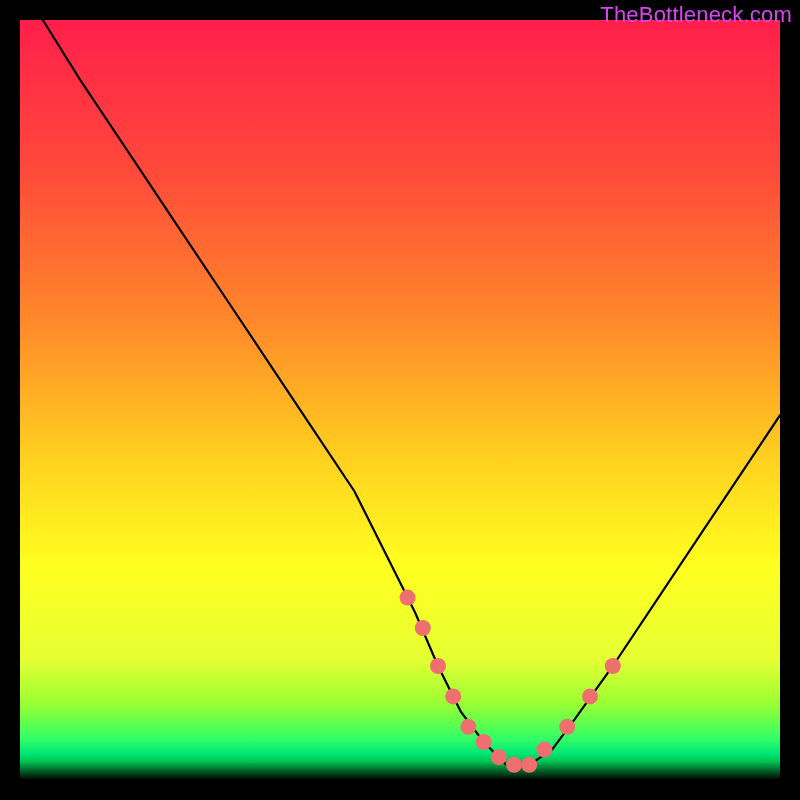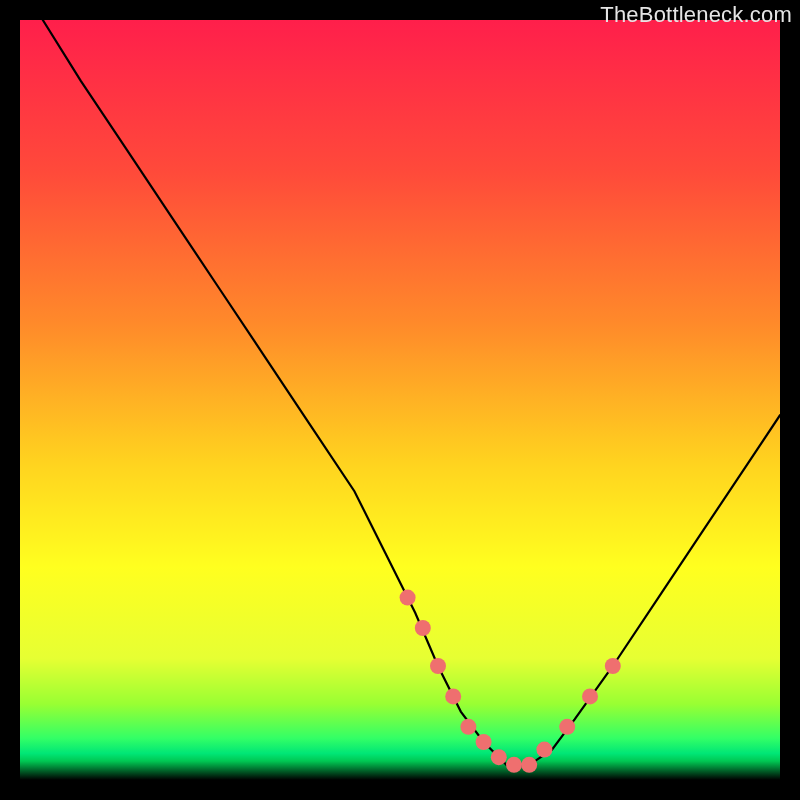--- a/index.html
+++ b/index.html
@@ -23,21 +23,21 @@
     position: absolute;
     left: 0;
     top: 0;
     width: 760px;
     height: 760px;
   }
   .watermark {
     position: absolute;
     top: 2px;
     right: 8px;
-    color: #e5e5e5;
+    color: #d946ef;
     font-size: 22px;
     font-weight: 500;
     font-family: Arial, sans-serif;
     letter-spacing: 0.2px;
   }
   svg { display: block; }
 </style>
 </head>
 <body>
 

